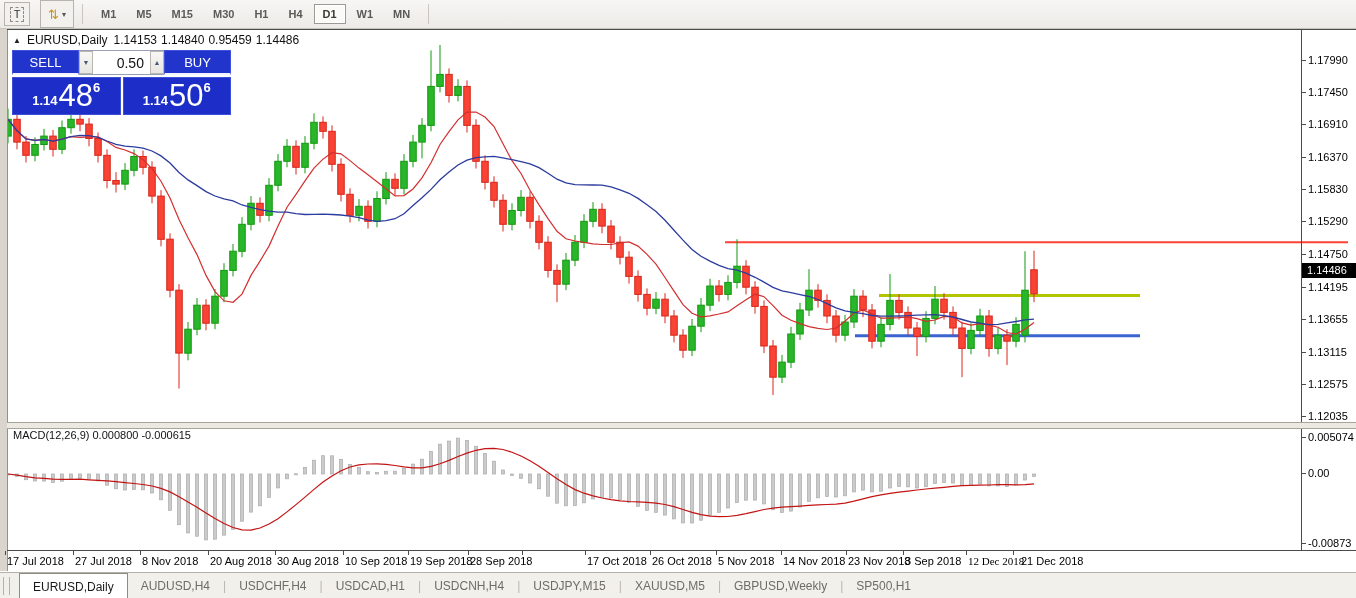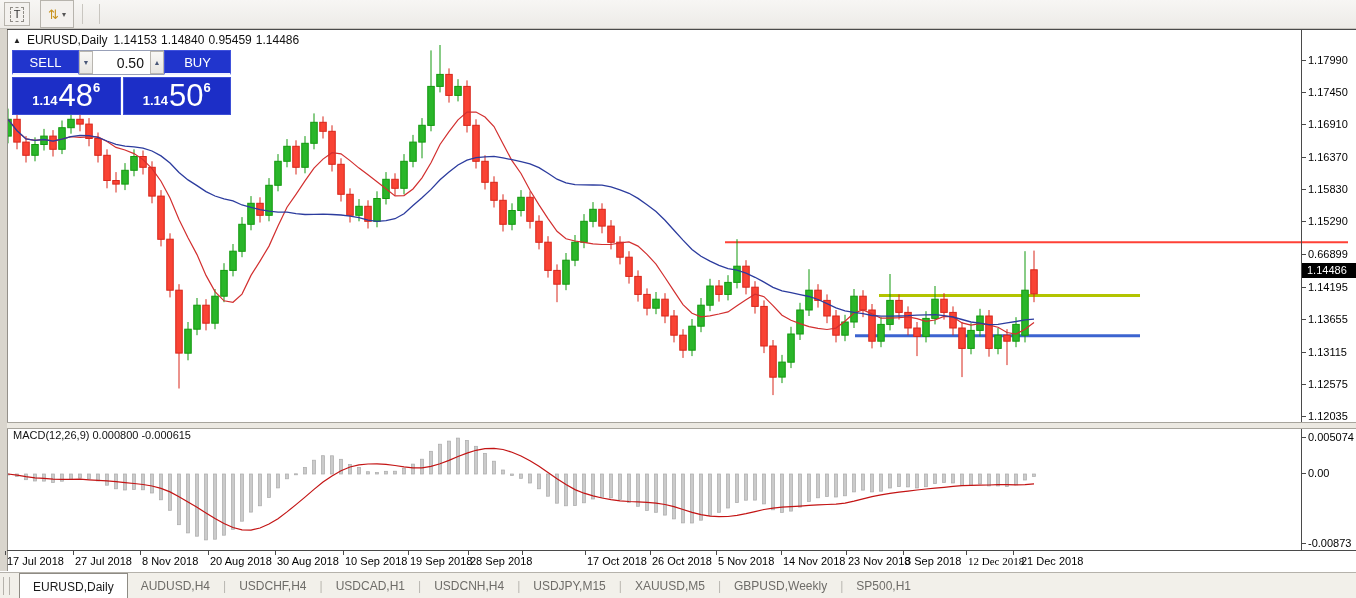--- a/index.html
+++ b/index.html
@@ -67,20 +67,31 @@
 
   <div id="toolbar">
     <div class="tool-btn">
       <span class="dashbox">T</span>
     </div>
     <div id="arr-tool" class="tool-btn">
       <span class="glyph">⇅</span>
       <span class="caret">▾</span>
     </div>
     <div class="vsep"></div>
+    <div id="tf-bar" style="display:flex;">
+        <div class="tf">M1</div>
+        <div class="tf">M5</div>
+        <div class="tf">M15</div>
+        <div class="tf">M30</div>
+        <div class="tf">H1</div>
+        <div class="tf">H4</div>
+        <div class="tf active">D1</div>
+        <div class="tf">W1</div>
+        <div class="tf">MN</div>
+      </div>
     <div class="vsep"></div>
   </div>
 
   <div id="left-strip"></div>
   <div id="frame-top"></div>
   <div id="axis-vline"></div>
   <div id="frame-bottom"></div>
   <div id="splitter"></div>
 
   <svg id="plot" width="1356" height="598">
@@ -484,21 +495,21 @@
       <div class="pricelab" style="top: 85.8722px;">1.17450</div>
       <div class="tickmark" style="left: 1301px; top: 91.8722px; width: 5px; height: 1px;"></div>
       <div class="pricelab" style="top: 118.244px;">1.16910</div>
       <div class="tickmark" style="left: 1301px; top: 124.244px; width: 5px; height: 1px;"></div>
       <div class="pricelab" style="top: 150.616px;">1.16370</div>
       <div class="tickmark" style="left: 1301px; top: 156.616px; width: 5px; height: 1px;"></div>
       <div class="pricelab" style="top: 182.989px;">1.15830</div>
       <div class="tickmark" style="left: 1301px; top: 188.989px; width: 5px; height: 1px;"></div>
       <div class="pricelab" style="top: 215.361px;">1.15290</div>
       <div class="tickmark" style="left: 1301px; top: 221.361px; width: 5px; height: 1px;"></div>
-      <div class="pricelab" style="top: 247.733px;">0.66899</div>
+      <div class="pricelab" style="top: 247.733px;">1.14750</div>
       <div class="tickmark" style="left: 1301px; top: 253.733px; width: 5px; height: 1px;"></div>
       <div class="pricelab" style="top: 281.004px;">1.14195</div>
       <div class="tickmark" style="left: 1301px; top: 287.004px; width: 5px; height: 1px;"></div>
       <div class="pricelab" style="top: 313.377px;">1.13655</div>
       <div class="tickmark" style="left: 1301px; top: 319.377px; width: 5px; height: 1px;"></div>
       <div class="pricelab" style="top: 345.749px;">1.13115</div>
       <div class="tickmark" style="left: 1301px; top: 351.749px; width: 5px; height: 1px;"></div>
       <div class="pricelab" style="top: 378.121px;">1.12575</div>
       <div class="tickmark" style="left: 1301px; top: 384.121px; width: 5px; height: 1px;"></div>
       <div class="pricelab" style="top: 410.493px;">1.12035</div>

